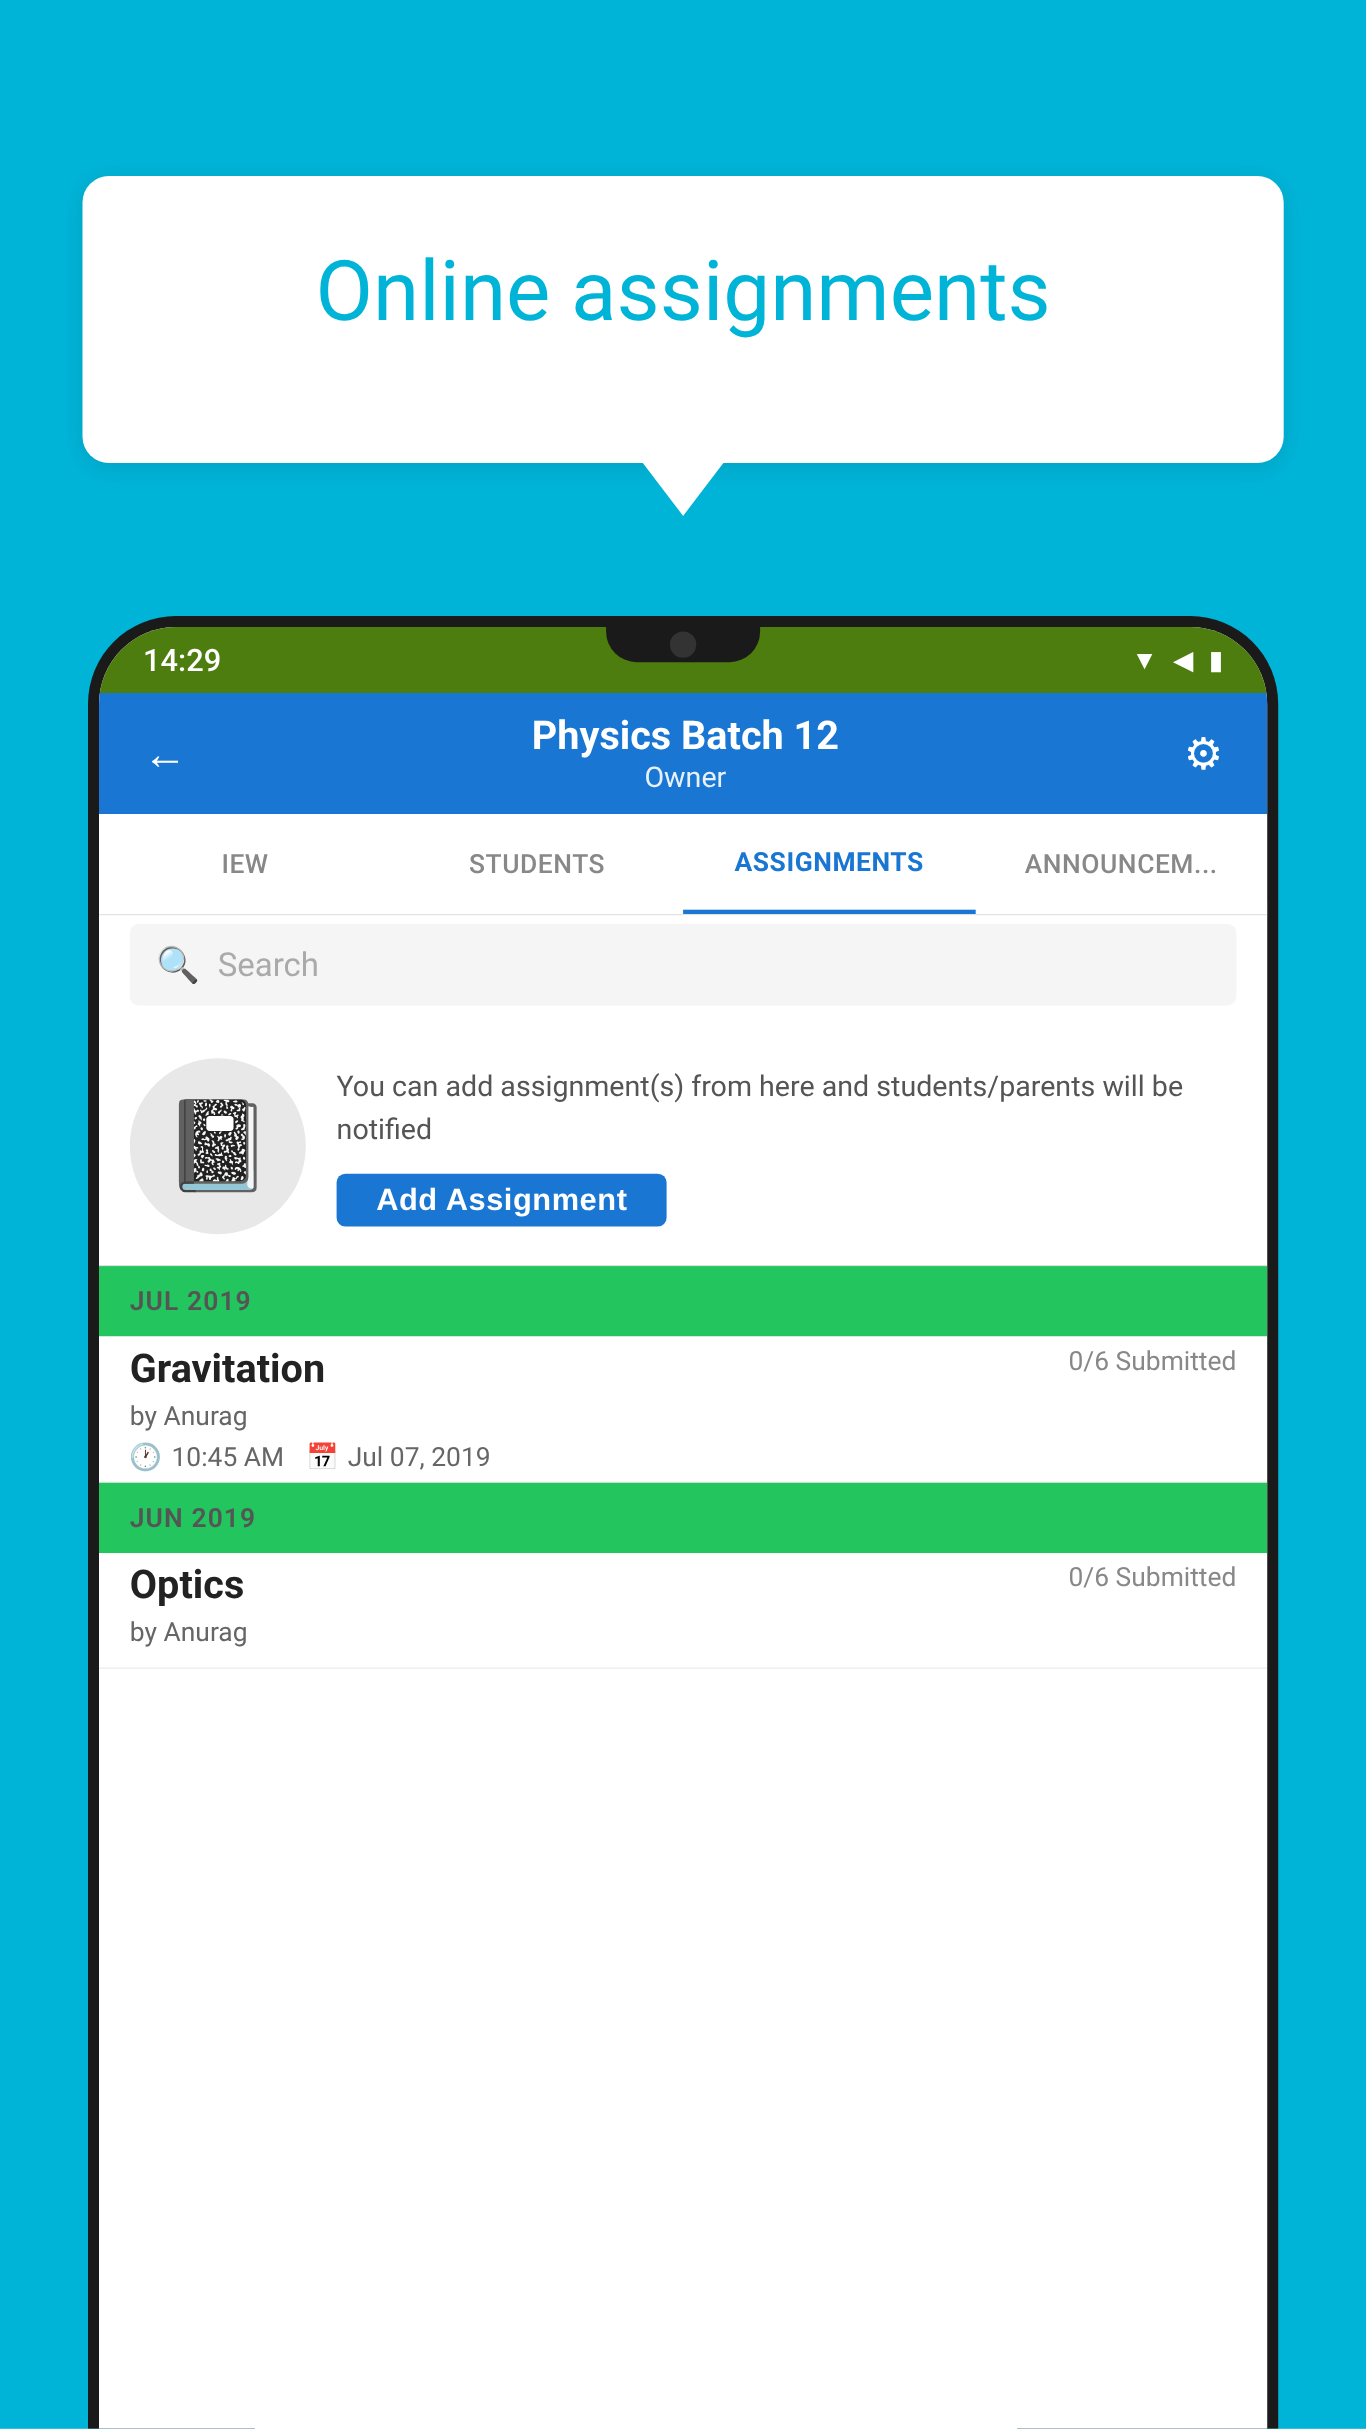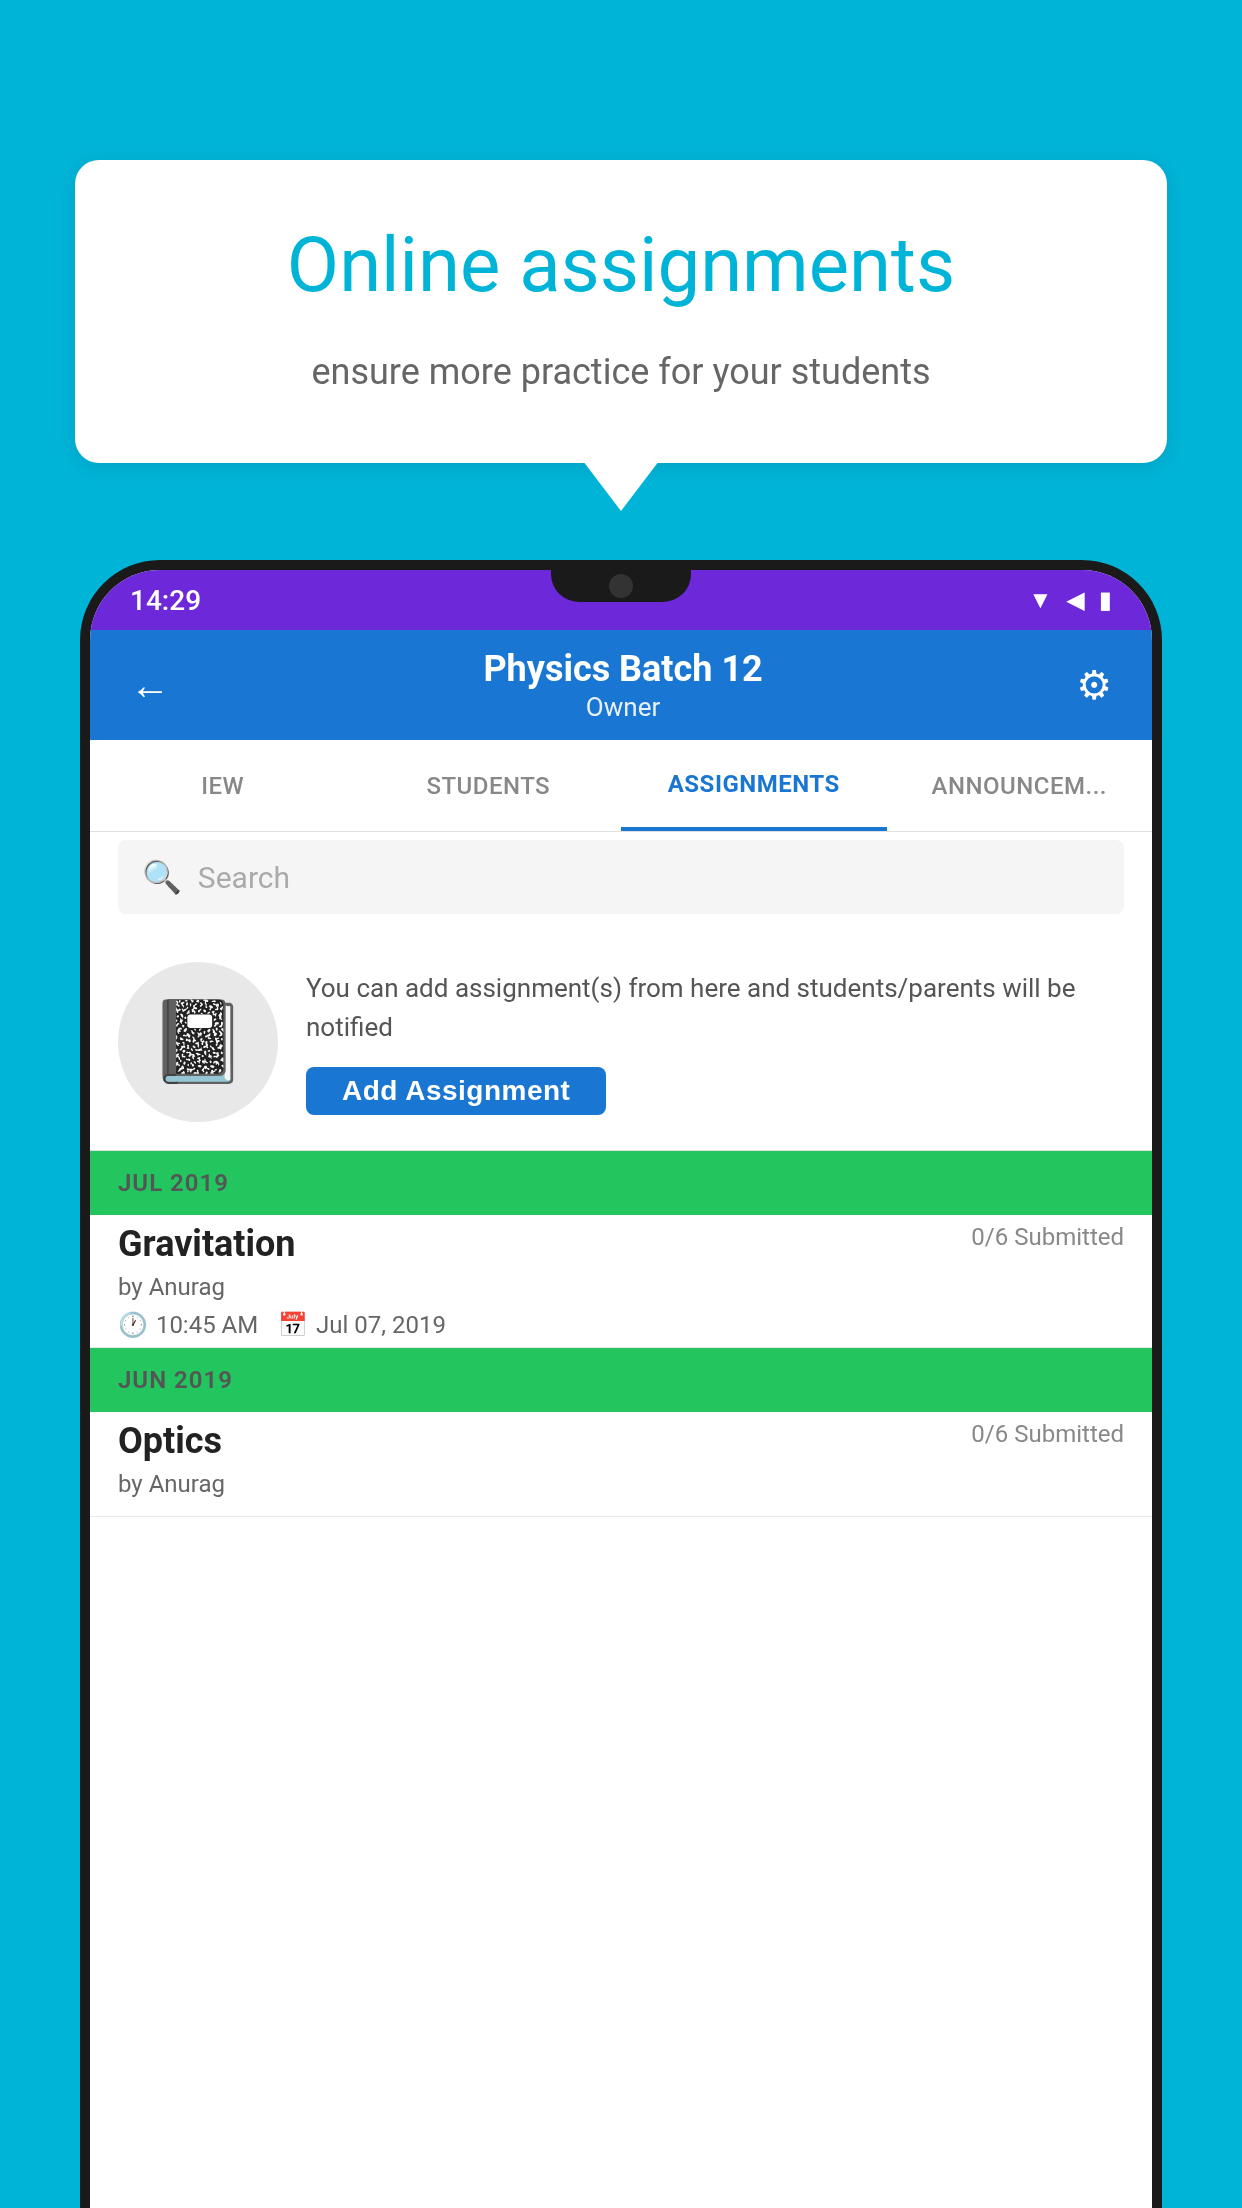--- a/index.html
+++ b/index.html
@@ -94,21 +94,21 @@
       z-index: 11;
     }
 
     
     .status-bar {
       position: absolute;
       top: 0;
       left: 0;
       right: 0;
       height: 60px;
-      background: #6d28d9;
+      background: #4d7c0f;
       display: flex;
       align-items: center;
       justify-content: space-between;
       padding: 0 40px;
       z-index: 5;
       gap: 27px;
     }
 
     .status-time {
       color: white;
@@ -359,21 +359,20 @@
       border-radius: 70px 70px 0 0;
       overflow: hidden;
     }
   </style>
 </head>
 <body>
 
 <div class="speech-bubble-container">
   <div class="speech-bubble">
     <div class="speech-bubble-title">Online assignments</div>
-    <div class="speech-bubble-subtitle">ensure more practice for your students</div>
   </div>
 </div>
 
 <div class="phone-frame">
   <div class="phone-notch">
     <div class="phone-camera"></div>
   </div>
 
   <div class="phone-inner">
 

